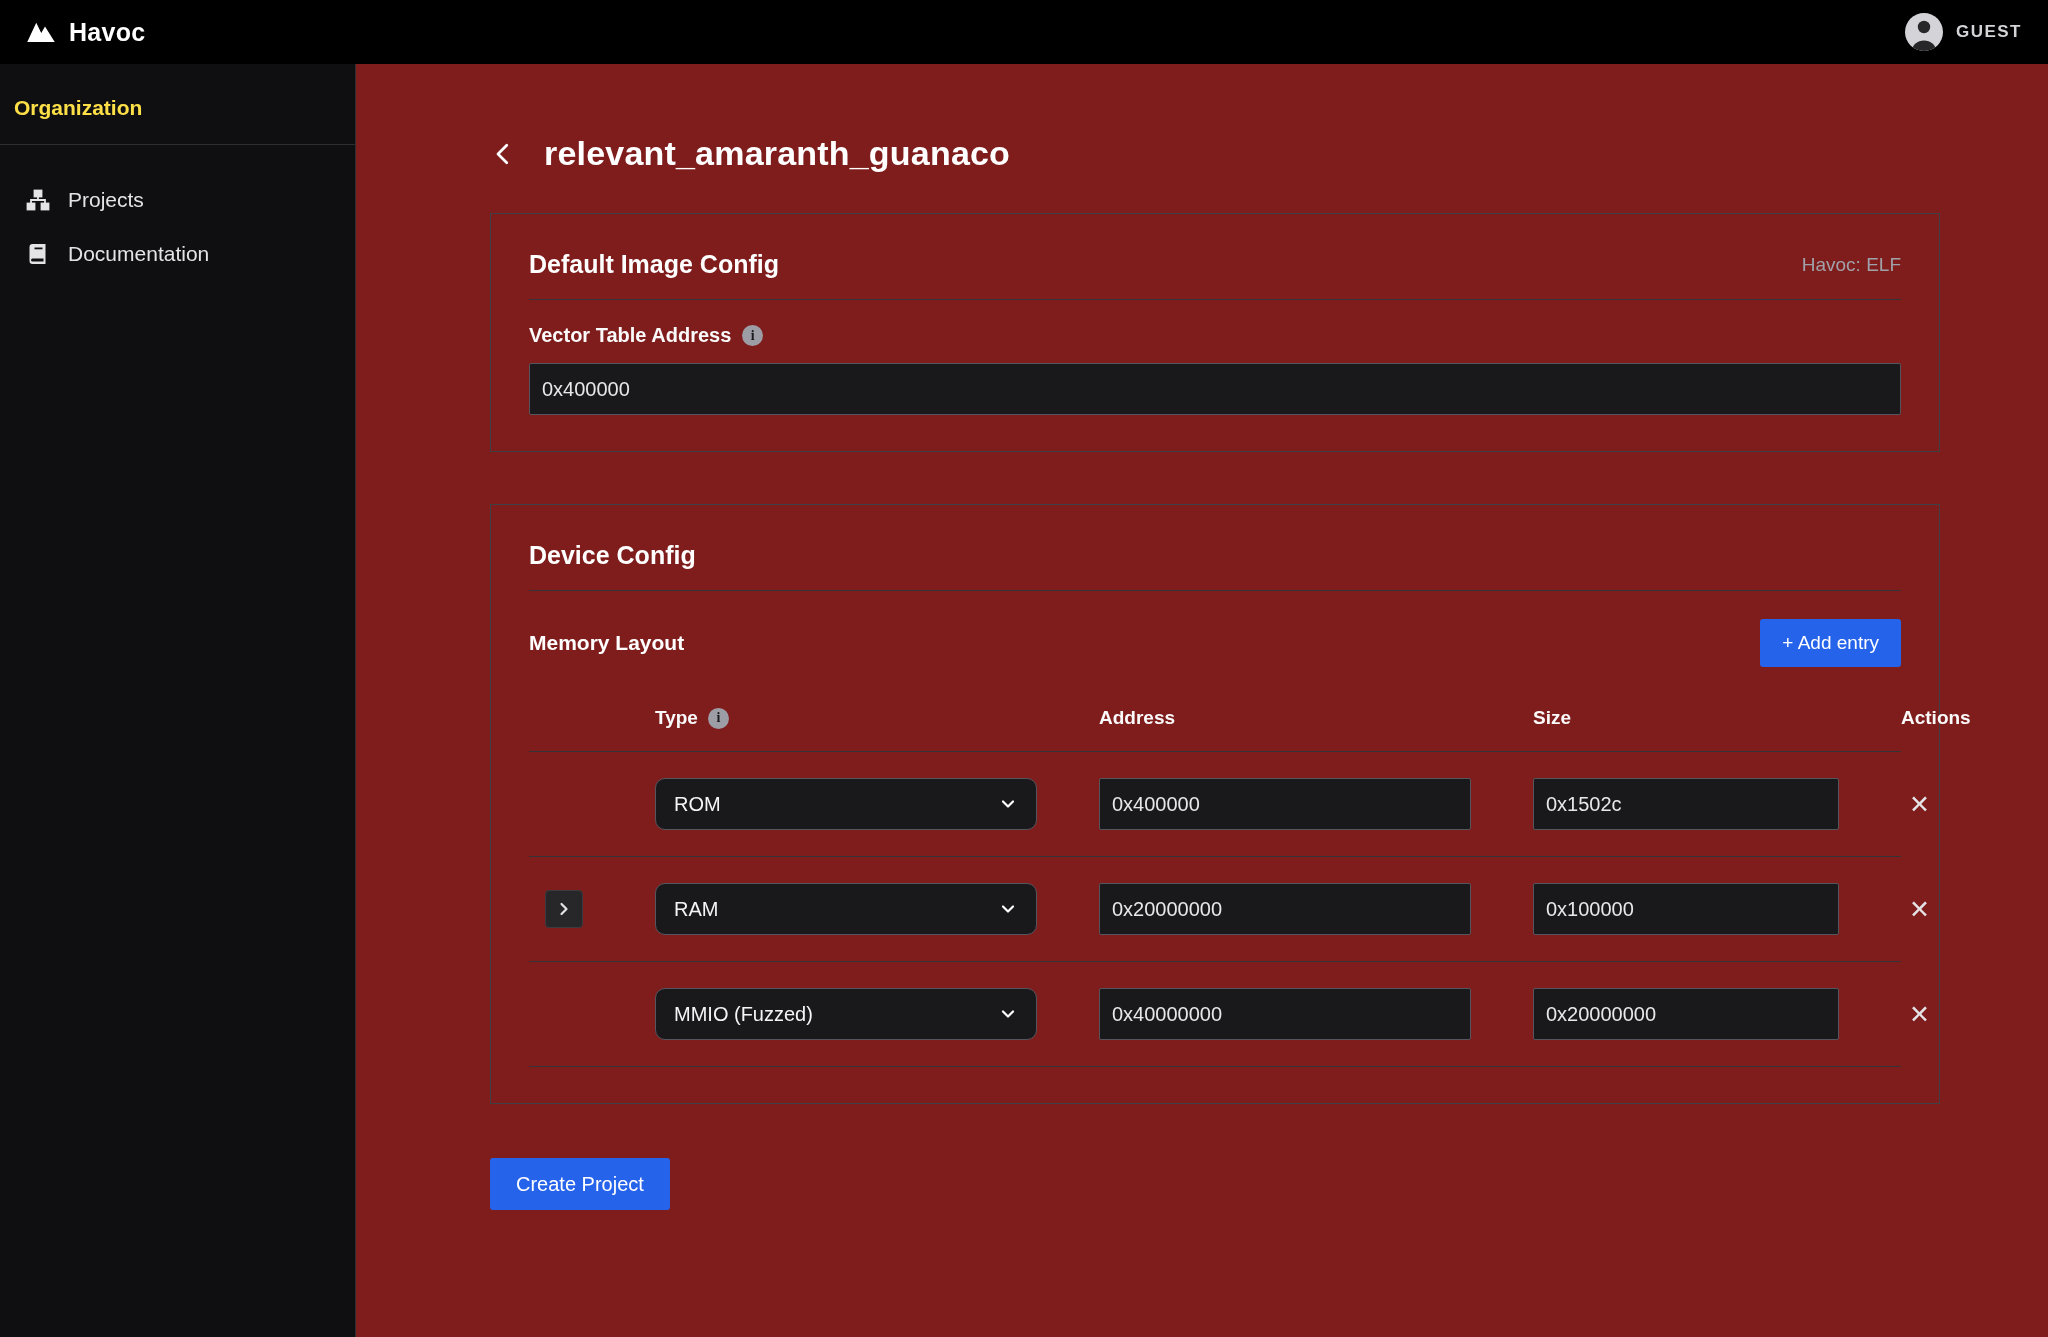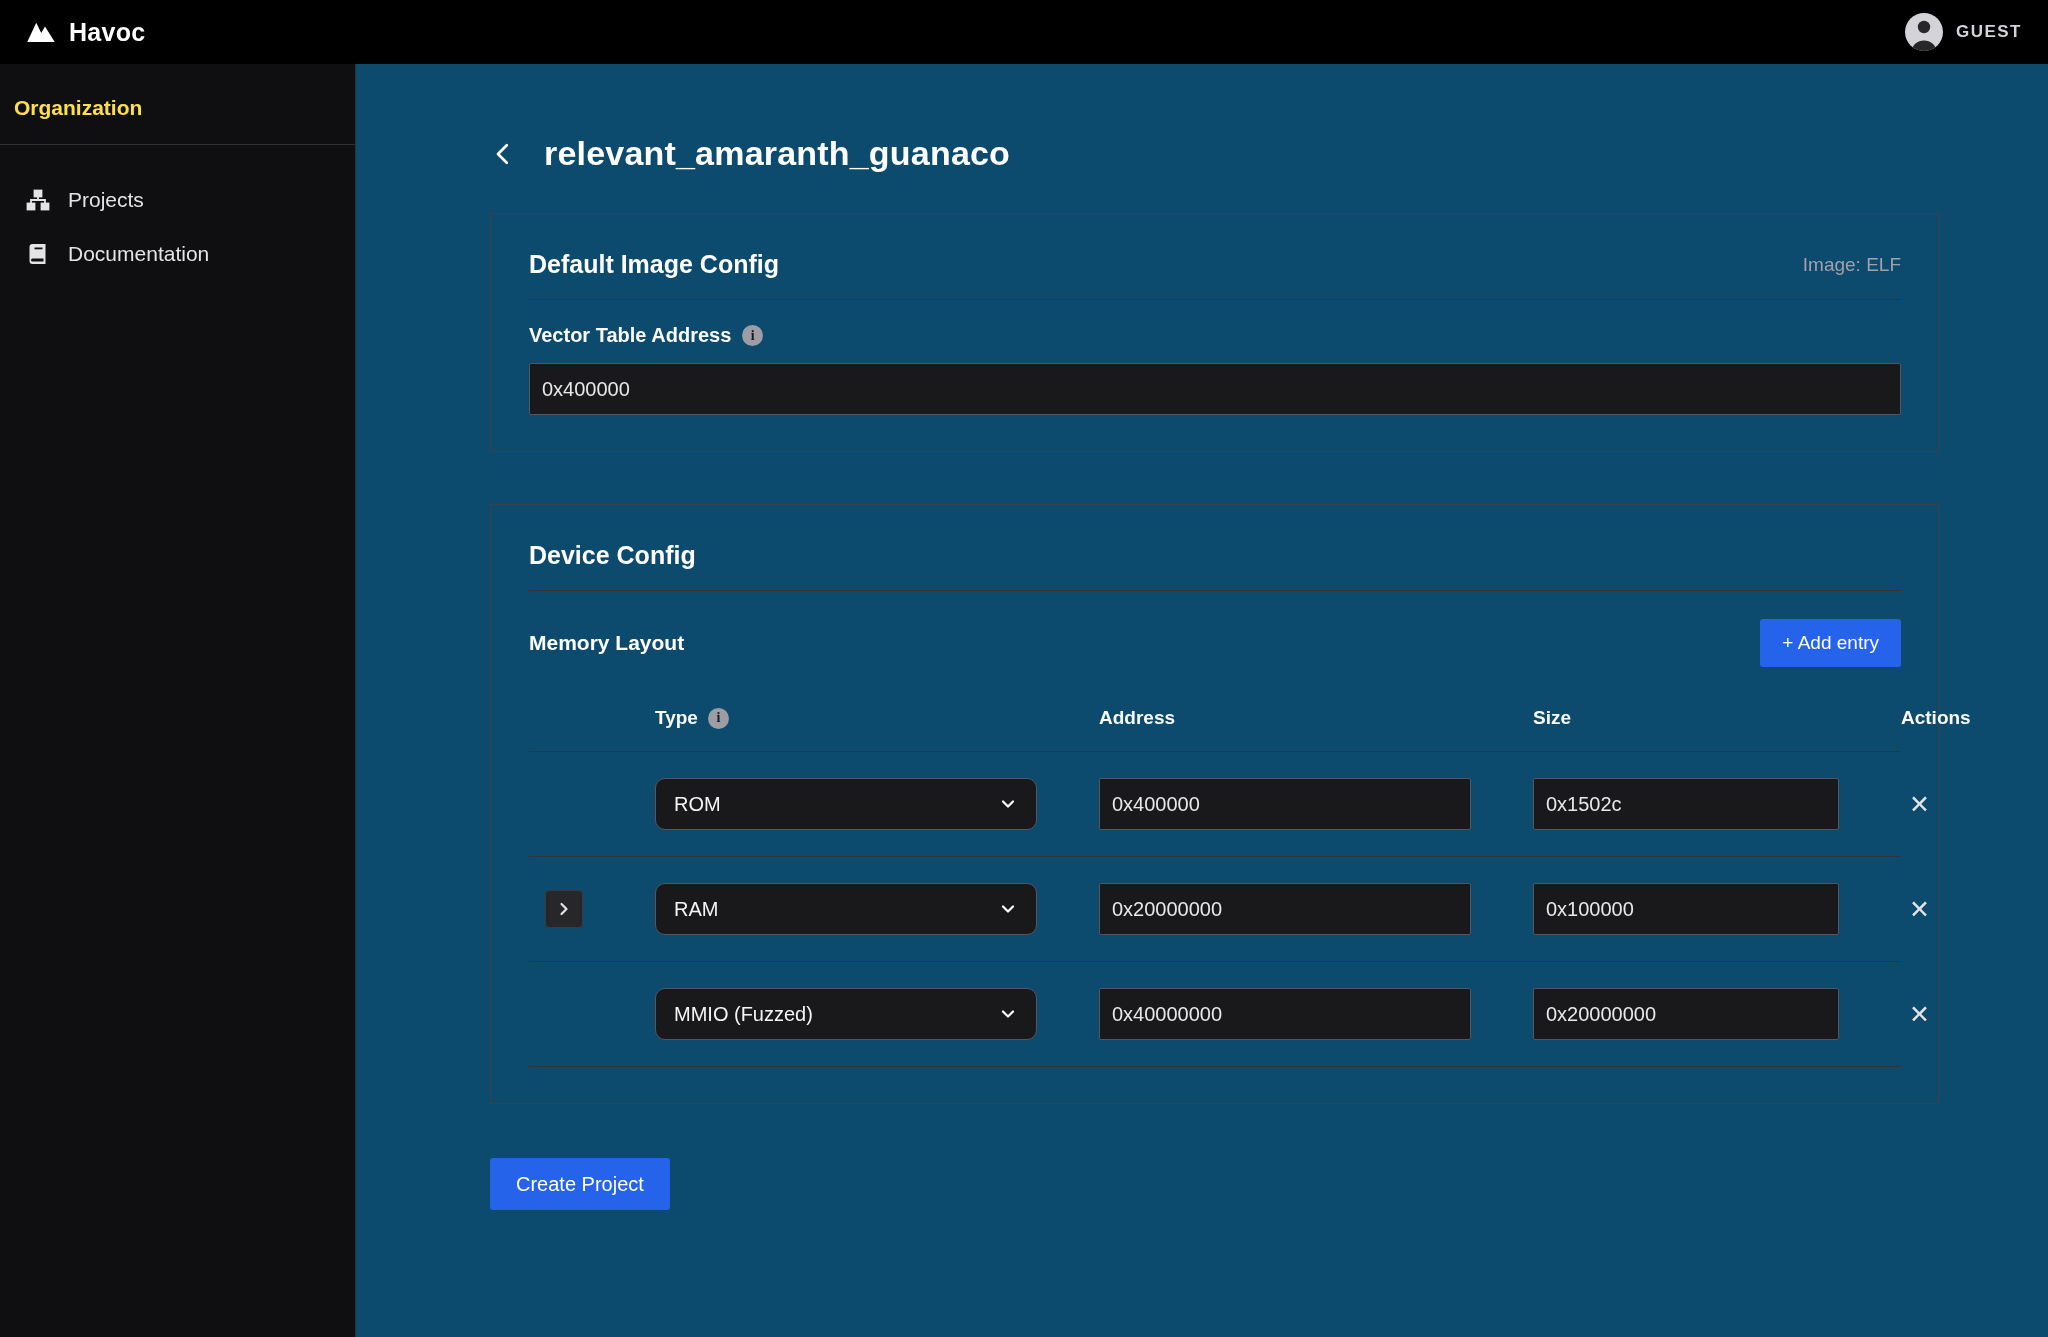--- a/index.html
+++ b/index.html
@@ -34,21 +34,21 @@
     padding:32px 14px 24px; font-size:21px; font-weight:700; color:#fde047;
     border-bottom:1px solid #2e2e33;
   }
   .nav { padding-top:28px; }
   .nav-item {
     display:flex; align-items:center; gap:18px;
     padding:15px 26px; font-size:21px; color:#e4e4e7; cursor:pointer;
   }
   .nav-item svg { flex:0 0 auto; }
 
-  .main { flex:1; background:#0c4a6e; }
+  .main { flex:1; background:#7f1d1d; }
   .content { width:1450px; margin-left:134px; padding-top:70px; }
 
   
   .title-row { display:flex; align-items:center; gap:28px; margin-bottom:40px; }
   .back-btn { background:none; border:none; padding:0; cursor:pointer; display:flex; }
   .page-title { margin:0; font-size:34px; font-weight:700; letter-spacing:.2px; color:#fff; }
 
   
   .card { border:1px solid #3f3f46; padding:36px 38px; margin-bottom:52px; }
   .card-header {
@@ -169,21 +169,21 @@
             <polyline points="13 5 6 12 13 19"></polyline>
           </svg>
         </button>
         <h1 class="page-title">relevant_amaranth_guanaco</h1>
       </div>
 
       
       <section class="card">
         <div class="card-header">
           <span class="card-title">Default Image Config</span>
-          <span class="card-meta">Image: ELF</span>
+          <span class="card-meta">Havoc: ELF</span>
         </div>
         <div class="field-label">
           <span>Vector Table Address</span>
           <span class="info-dot">i</span>
         </div>
         <input class="text-input" type="text" value="0x400000" style="">
       </section>
 
       
       <section class="card" style="padding-bottom:0;">

